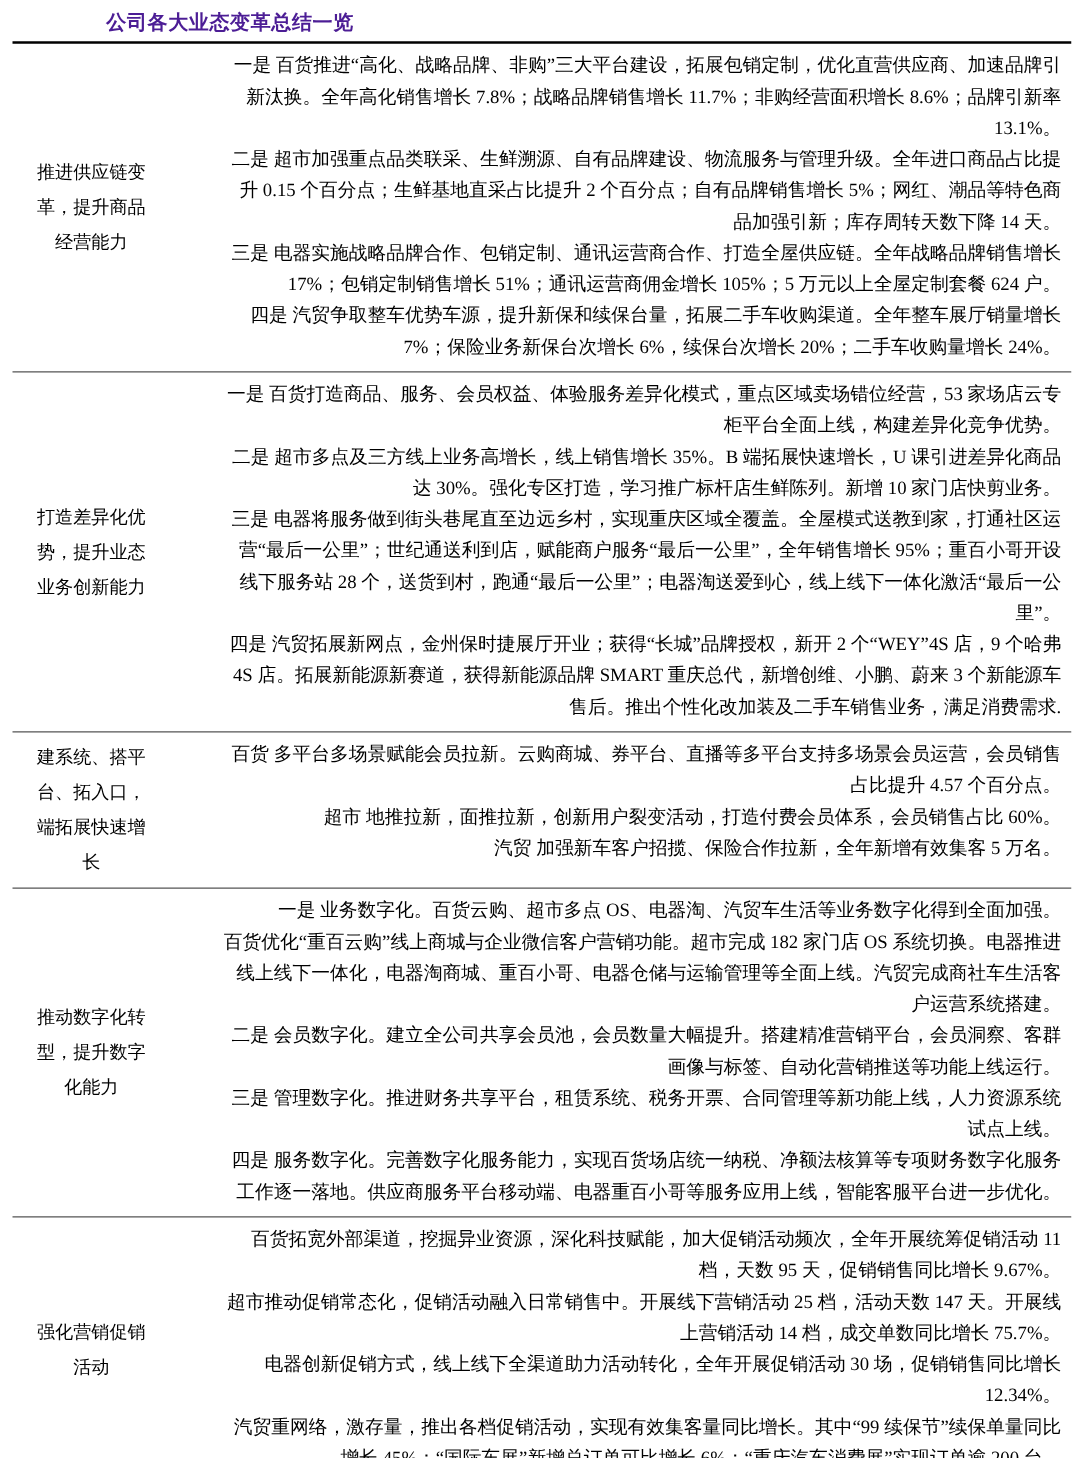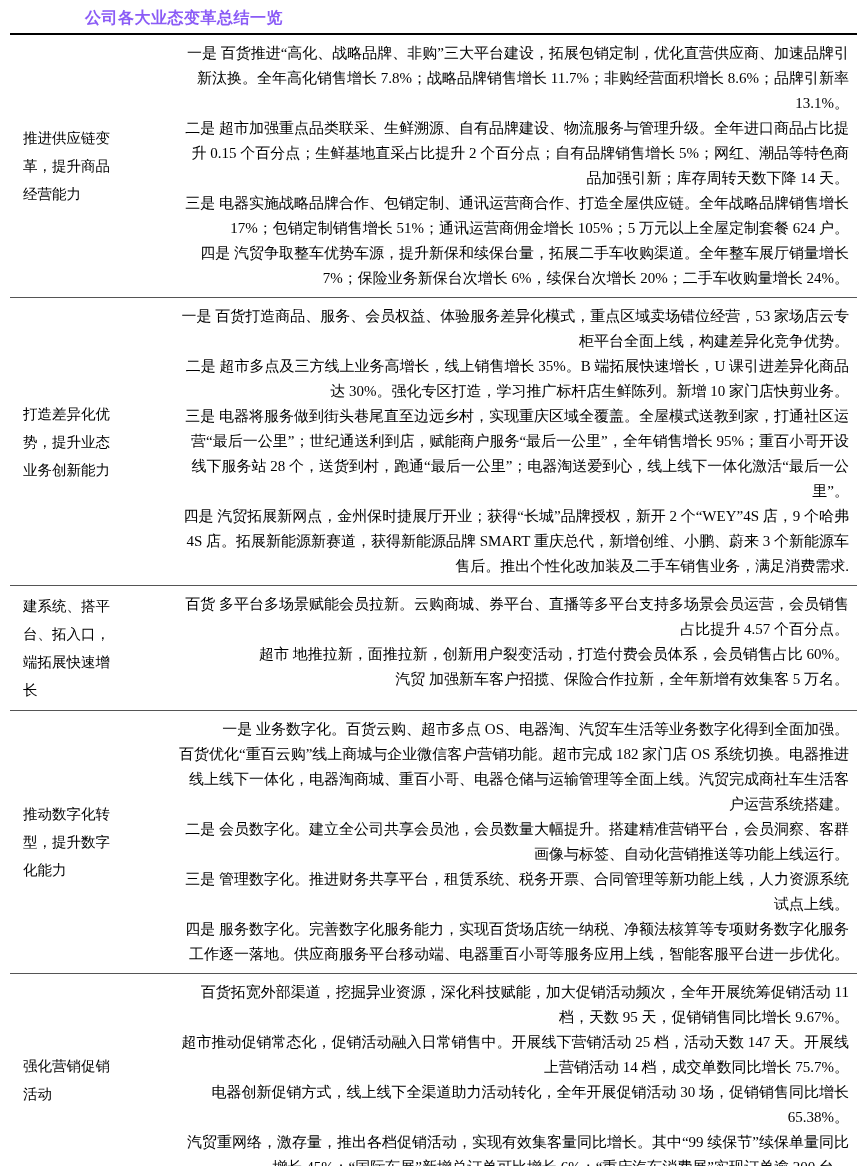--- a/index.html
+++ b/index.html
@@ -13,21 +13,21 @@
     width: 866px;
     min-height: 1166px;
     box-sizing: border-box;
     padding-top: 8px;
   }
   .doc-title {
     margin: 0 0 4px 85px;
     font-size: 16px;
     font-weight: bold;
     letter-spacing: 0.5px;
-    color: #8b5cf6;
+    color: #4c1d95;
   }
   .table {
     margin: 0 9px 0 10px;
     border-top: 2px solid #000000;
     border-bottom: 2px solid #000000;
   }
   .thead {
     position: relative;
     display: flex;
     border-bottom: 1.5px solid #000000;
@@ -57,21 +57,21 @@
   }
   .row:last-child { border-bottom: none; }
   .label-cell {
     width: 126px;
     flex: 0 0 126px;
     box-sizing: border-box;
     padding: 6px 13px;
     display: flex;
     align-items: center;
     justify-content: center;
-    text-align: left;
+    text-align: center;
     font-size: 14.5px;
     line-height: 28px;
     color: #000000;
   }
   .content-cell {
     flex: 1;
     box-sizing: border-box;
     padding: 6px 8px 6px 6px;
     font-size: 15px;
     line-height: 25px;
@@ -124,20 +124,20 @@
             <p>二是 会员数字化。建立全公司共享会员池，会员数量大幅提升。搭建精准营销平台，会员洞察、客群画像与标签、自动化营销推送等功能上线运行。</p>
             <p>三是 管理数字化。推进财务共享平台，租赁系统、税务开票、合同管理等新功能上线，人力资源系统试点上线。</p>
             <p>四是 服务数字化。完善数字化服务能力，实现百货场店统一纳税、净额法核算等专项财务数字化服务工作逐一落地。供应商服务平台移动端、电器重百小哥等服务应用上线，智能客服平台进一步优化。</p>
           </div>
         </div>
         <div class="row">
           <div class="label-cell">强化营销促销活动</div>
           <div class="content-cell">
             <p>百货拓宽外部渠道，挖掘异业资源，深化科技赋能，加大促销活动频次，全年开展统筹促销活动 11 档，天数 95 天，促销销售同比增长 9.67%。</p>
             <p>超市推动促销常态化，促销活动融入日常销售中。开展线下营销活动 25 档，活动天数 147 天。开展线上营销活动 14 档，成交单数同比增长 75.7%。</p>
-            <p>电器创新促销方式，线上线下全渠道助力活动转化，全年开展促销活动 30 场，促销销售同比增长 65.38%。</p>
+            <p>电器创新促销方式，线上线下全渠道助力活动转化，全年开展促销活动 30 场，促销销售同比增长 12.34%。</p>
             <p>汽贸重网络，激存量，推出各档促销活动，实现有效集客量同比增长。其中“99 续保节”续保单量同比增长 45%；“国际车展”新增总订单可比增长 6%；“重庆汽车消费展”实现订单逾 200 台。</p>
           </div>
         </div>
       </div>
   </div>
 
 </div>
 
 </body></html>

